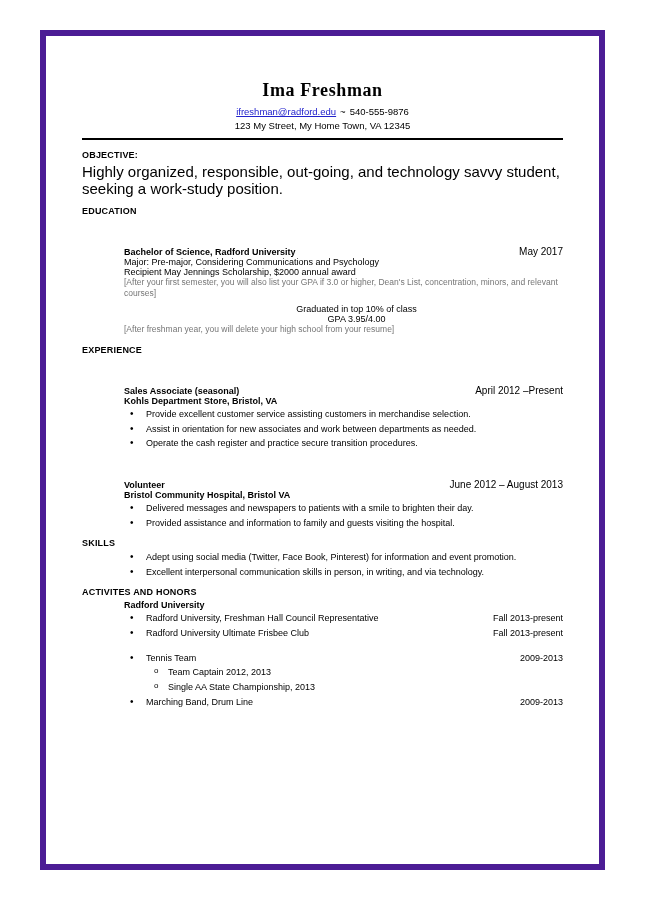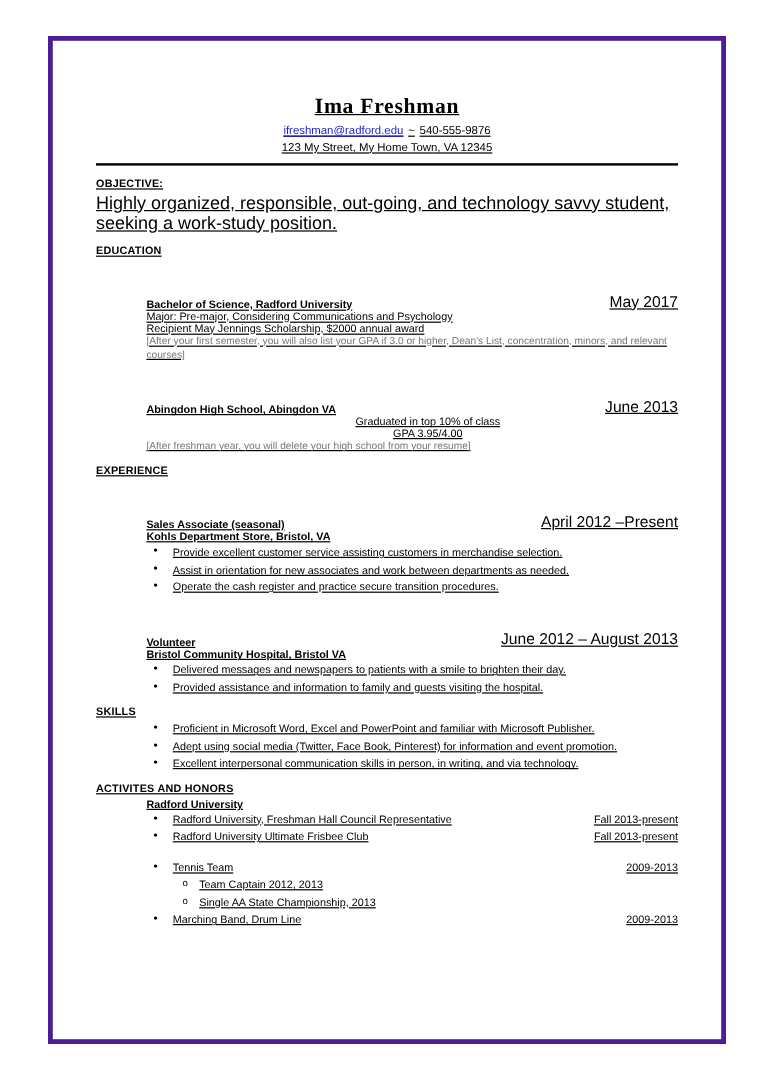--- a/index.html
+++ b/index.html
@@ -21,24 +21,23 @@
     background: #ffffff;
     box-sizing: border-box;
   }
   .sheet {
     position: absolute;
     left: 40px;
     top: 30px;
     width: 565px;
     height: 840px;
     background: #ffffff;
-    border: 4px solid #4c1d95;
+    border: 6px solid #4c1d95;
     box-sizing: border-box;
     padding: 30px 36px 20px 36px;
-    text-decoration: underline;
   }
   
   .name {
     text-align: center;
     font-family: "Liberation Serif", serif;
     font-size: 18px;
     font-weight: bold;
     letter-spacing: 0.6px;
     margin: 14px 0 4px 0;
     color: #000;
@@ -86,21 +85,21 @@
     display: flex;
     justify-content: space-between;
     align-items: flex-end;
     margin-top: 30px;
   }
   .row .left {
     font-size: 9px;
     font-weight: bold;
   }
   .row .right {
-    font-size: 13px;
+    font-size: 10px;
     white-space: nowrap;
     padding-left: 10px;
   }
   .sub {
     font-size: 9px;
     font-weight: bold;
   }
   .plain {
     font-size: 9px;
   }
@@ -180,24 +179,20 @@
       <div class="row">
         <div class="left">Bachelor of Science, Radford University</div>
         <div class="right">May 2017</div>
       </div>
       <div class="plain">Major: Pre-major, Considering Communications and Psychology</div>
       <div class="plain">Recipient May Jennings Scholarship, $2000 annual award</div>
       <div class="note">[After your first semester, you will also list your GPA if 3.0 or higher, Dean's List, concentration, minors, and relevant courses]</div>
     </div>
 
     <div class="block">
-      <div class="row">
-        <div class="left">Abingdon High School, Abingdon VA</div>
-        <div class="right">June 2013</div>
-      </div>
       <div class="plain indent1">Graduated in top 10% of class</div>
       <div class="plain indent1">GPA 3.95/4.00</div>
       <div class="note">[After freshman year, you will delete your high school from your resume]</div>
     </div>
 
     <div class="section-head">EXPERIENCE</div>
 
     <div class="block">
       <div class="row">
         <div class="left">Sales Associate (seasonal)</div>
@@ -219,21 +214,20 @@
       <div class="sub">Bristol Community Hospital, Bristol VA</div>
       <ul class="bullets">
         <li>Delivered messages and newspapers to patients with a smile to brighten their day.</li>
         <li>Provided assistance and information to family and guests visiting the hospital.</li>
       </ul>
     </div>
 
     <div class="section-head">SKILLS</div>
     <div class="blockwide">
       <ul class="bullets">
-        <li>Proficient in Microsoft Word, Excel and PowerPoint and familiar with Microsoft Publisher.</li>
         <li>Adept using social media (Twitter, Face Book, Pinterest) for information and event promotion.</li>
         <li>Excellent interpersonal communication skills in person, in writing, and via technology.</li>
       </ul>
     </div>
 
     <div class="section-head">ACTIVITES AND HONORS</div>
 
     <div class="blockwide tight">
       <div class="sub">Radford University</div>
       <ul class="bullets">

